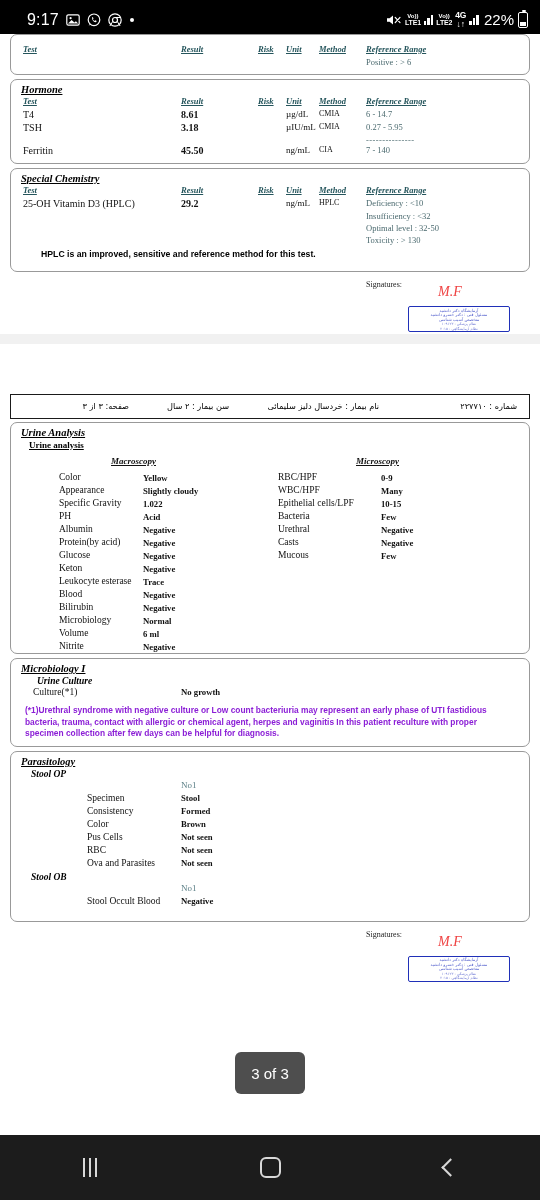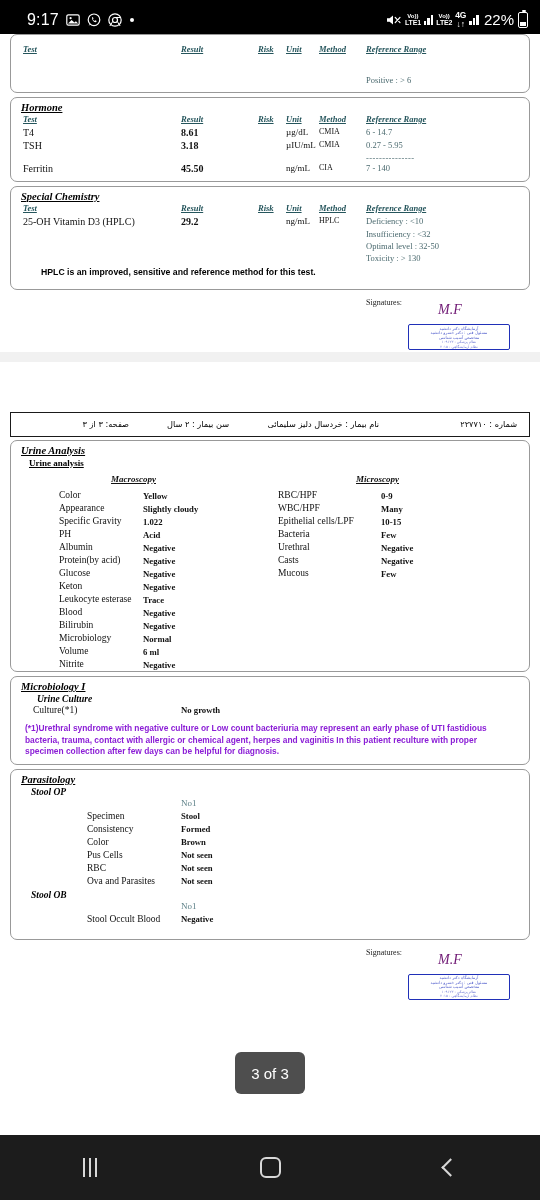--- a/index.html
+++ b/index.html
@@ -76,21 +76,21 @@
   .hdr .c { font-style: italic; font-weight: bold; text-decoration: underline; color: #25555c; font-size: 8.5px; }
   .hdr .c-result, .hdr .c-ref, .hdr .c-method { font-weight: bold; }
   .hdr .c-ref { color: #25555c; }
   .dashline { color: #4b6a6f; font-size: 8.5px; letter-spacing: 0.4px; }
 
   .note-bold { font-family:"Liberation Sans",sans-serif; font-weight: bold; font-size: 8.7px; color:#000; padding-left: 30px; line-height: 14px; }
 
   
   .sigwrap { position: relative; height: 58px; }
   .sig-label { position: absolute; left: 356px; top: 4px; font-size: 8px; color:#222; }
-  .sig-name { position: absolute; left: 428px; top: 8px; font-family:"Liberation Serif",serif; font-style: italic; font-size: 14px; color:#701a75; }
+  .sig-name { position: absolute; left: 428px; top: 8px; font-family:"Liberation Serif",serif; font-style: italic; font-size: 14px; color:#ef4444; }
   .stamp {
     position: absolute; left: 398px; top: 30px; width: 102px; height: 26px;
     border: 1.4px solid #2030b8; border-radius: 2px; background: #fff;
     overflow: hidden; padding: 1.5px 3px;
   }
   .stamp span {
     display: block; text-align: center; color: #2a3ac0;
     font-family: "DejaVu Sans", sans-serif; font-size: 4.2px;
     line-height: 4.6px; opacity: .85; white-space: nowrap; direction: rtl;
   }
@@ -220,21 +220,21 @@
         <div class="card" style="margin-top:-5px;">
           <div style="height:6px;overflow:hidden;"></div>
           <div class="trow hdr">
             <span class="c c-test">Test</span>
             <span class="c c-result">Result</span>
             <span class="c c-risk">Risk</span>
             <span class="c c-unit">Unit</span>
             <span class="c c-method">Method</span>
             <span class="c c-ref">Reference Range</span>
           </div>
-          <div class="trow" style="height:13px;margin-top:18px;">
+          <div class="trow" style="height:13px;">
             <span class="c c-ref">Positive :    &gt; 6</span>
           </div>
         </div>
 
         <div class="card">
           <div class="sect-title">Hormone</div>
           <div class="trow hdr">
             <span class="c c-test">Test</span>
             <span class="c c-result">Result</span>
             <span class="c c-risk">Risk</span>

